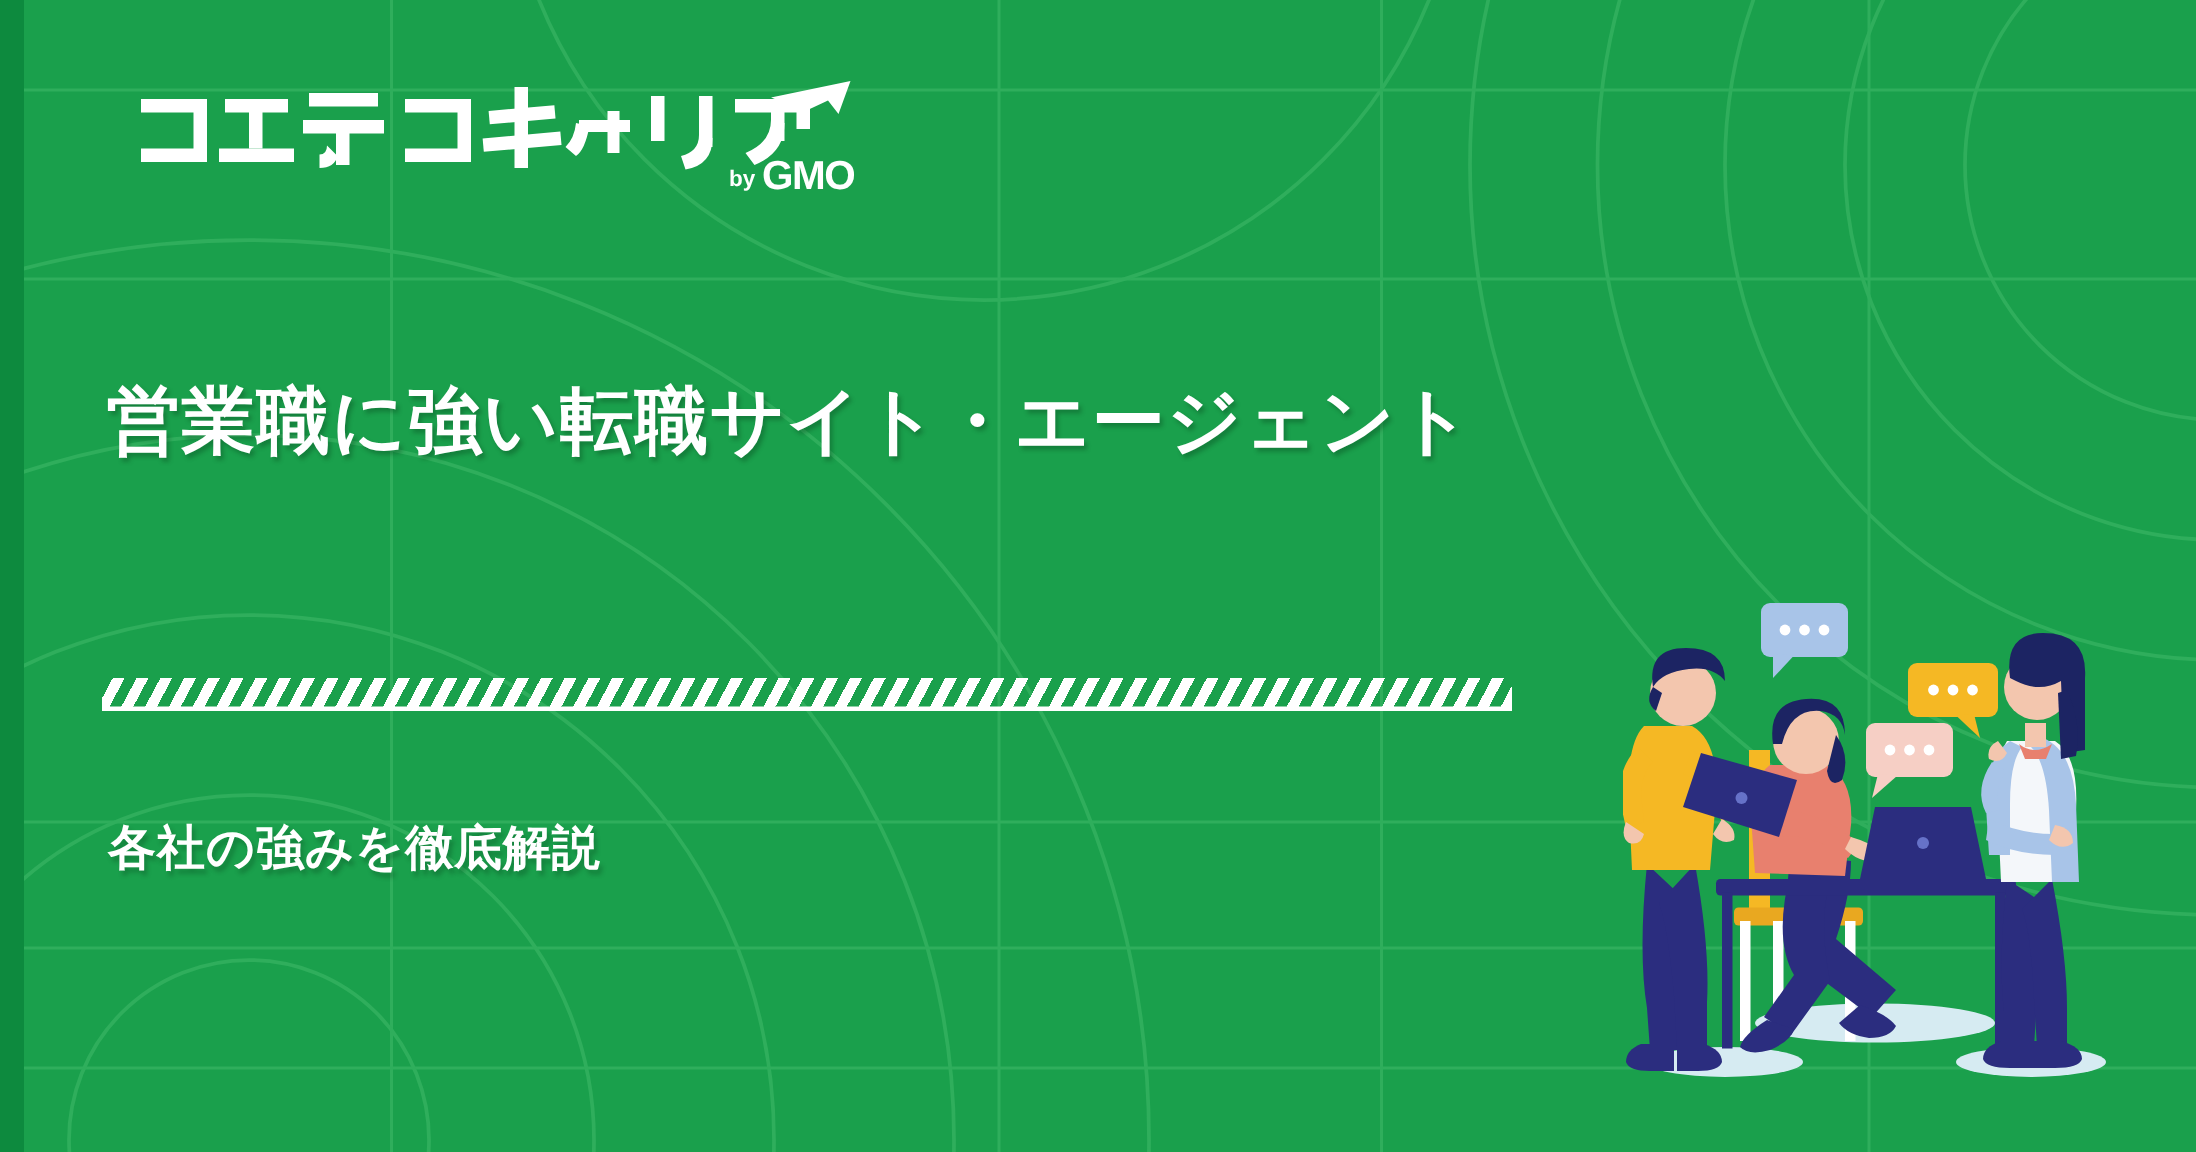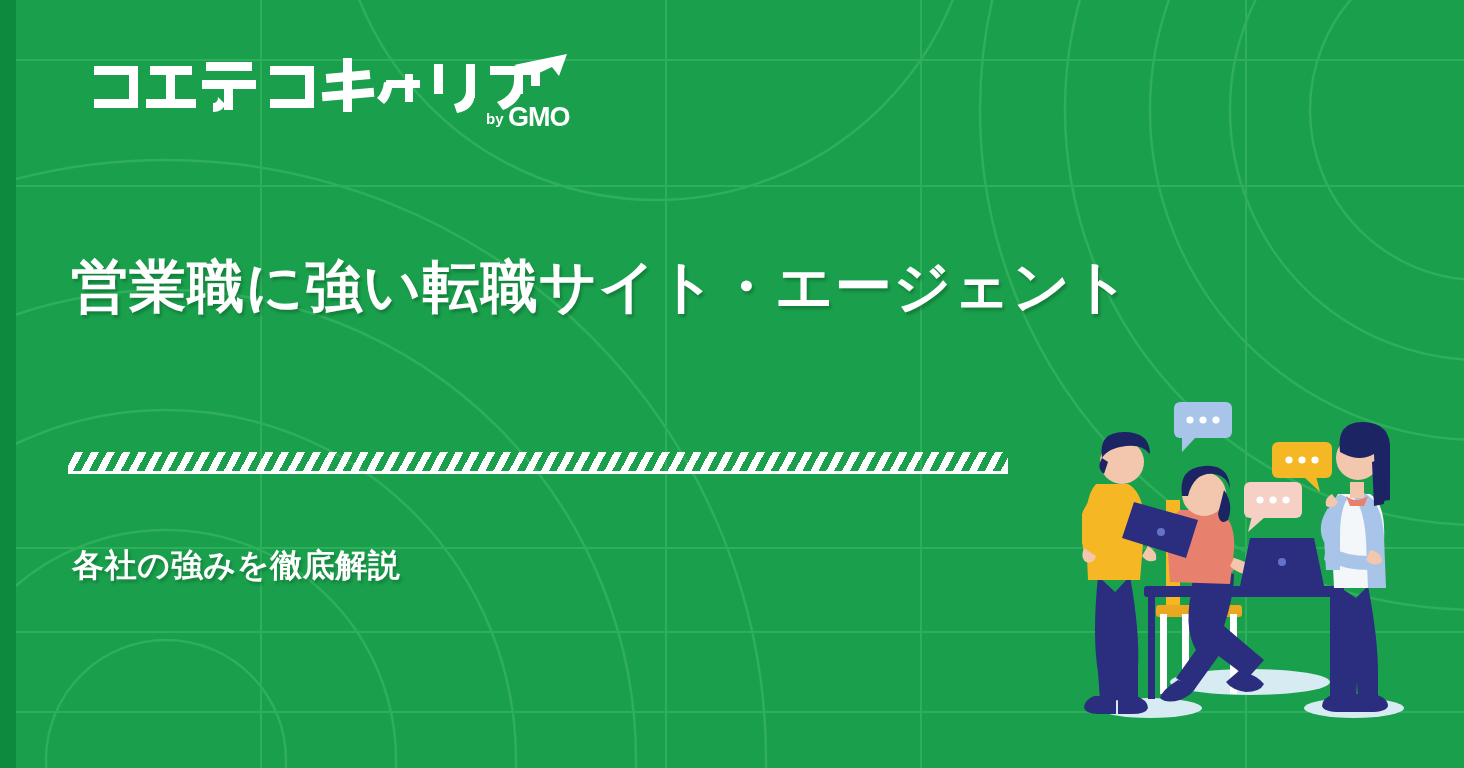--- a/index.html
+++ b/index.html
@@ -40,21 +40,21 @@
   }
   .logo-mark { display:block; }
 
   
   .headline {
     position:absolute;
     left:55px;
     top:252px;
     width:1260px;
     color:#ffffff;
-    font-size:57px;
+    font-size:49px;
     line-height:1.22;
     font-weight:bold;
     letter-spacing:0.02em;
     text-shadow:2px 3px 3px rgba(0,40,15,0.28);
     white-space:nowrap;
   }
 
   
   .divider {
     position:absolute;

